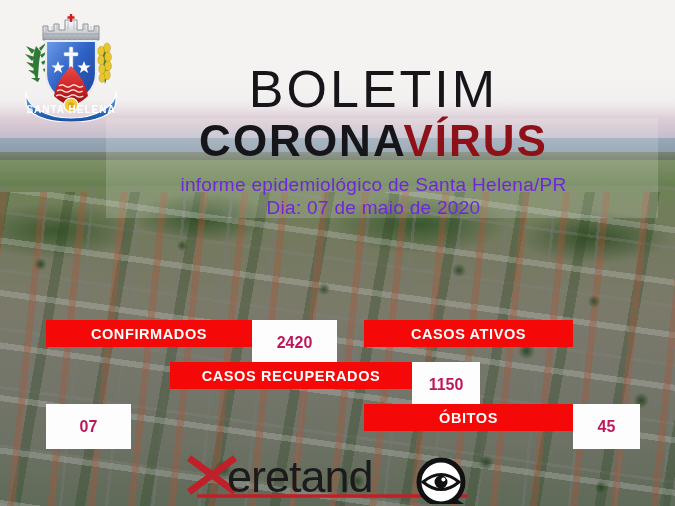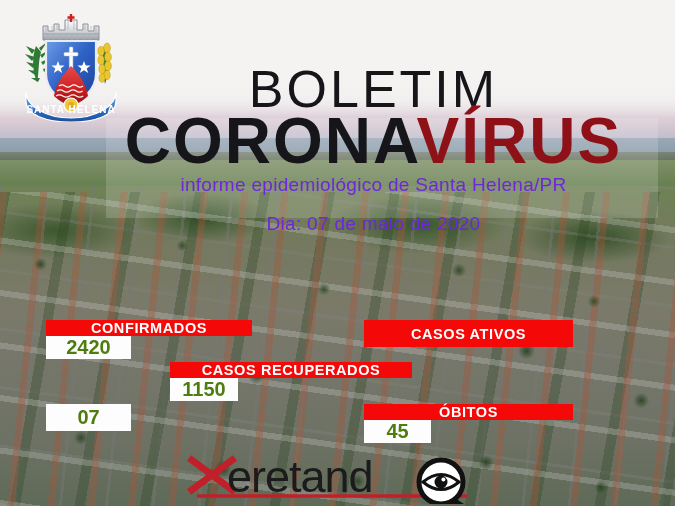--- a/index.html
+++ b/index.html
@@ -95,39 +95,39 @@
   
   .crest{position:absolute;left:10px;top:4px;width:122px;height:118px;text-align:right;}
 
   
   .title-block{position:absolute;left:0;right:0;top:62px;text-align:center;}
   .t-boletim{
     font-size:52px;font-weight:normal;letter-spacing:3px;color:#16161a;
     line-height:54px;margin-left:72px;
   }
   .t-corona{
-    font-size:64px;font-weight:bold;letter-spacing:2px;line-height:50px;color:#16161a;
+    font-size:44px;font-weight:bold;letter-spacing:2px;line-height:50px;color:#16161a;
     margin-left:72px;
   }
   .t-corona .v{color:#8e1118;}
   .t-sub{
     margin-top:7px;margin-left:72px;
     font-size:19px;color:#6d28d9;letter-spacing:.3px;line-height:23px;
   }
 
   
   .stats{position:absolute;left:0;top:320px;width:675px;}
   .srow{position:relative;height:27px;margin-bottom:15px;}
-  .badge{position:absolute;height:27px;display:flex;flex-direction:column;}
+  .badge{position:absolute;height:27px;display:flex;}
   .badge .lab{
     background:#f50808;color:#fff;font-weight:bold;font-size:14.5px;letter-spacing:.6px;
     display:flex;align-items:center;justify-content:center;height:27px;
   }
   .badge .val{
-    background:#fdfdfd;color:#4d7c0f;font-weight:bold;font-size:20px;
+    background:#fdfdfd;color:#be185d;font-weight:bold;font-size:16px;
     display:flex;align-items:center;justify-content:center;height:45px;
   }
 
   
   .logo{position:absolute;left:183px;top:452px;width:310px;height:52px;}
 </style>
 </head>
 <body>
 
 <div id="poster">
@@ -257,21 +257,21 @@
         <text x="26" y="101" text-anchor="middle" font-family="Liberation Sans, sans-serif" font-size="3.4" fill="#eaf2ff" transform="rotate(-48 26 101)">SANTA HELENA</text>
         <text x="96" y="101" text-anchor="middle" font-family="Liberation Sans, sans-serif" font-size="3.6" fill="#eaf2ff" transform="rotate(48 96 101)">PR</text>
       </g>
     </svg>
   </div>
 
   <div class="title-block">
     <div class="t-boletim">BOLETIM</div>
     <div class="t-corona"><span>CORONA</span><span class="v">VÍRUS</span></div>
     <div class="t-sub">informe epidemiológico de Santa Helena/PR</div>
-    <div class="t-sub" style="margin-top:16px">Dia: 07 de maio de 2020</div>
+    <div class="t-sub" style="margin-top:0">Dia: 07 de maio de 2020</div>
   </div>
 
   <div class="stats">
 
     <div class="srow">
       <div class="badge" style="left:46px;">
         <div class="lab" style="width:206px">CONFIRMADOS</div>
         <div class="val" style="width:85px">2420</div>
       </div>
       <div class="badge" style="left:364px;">

